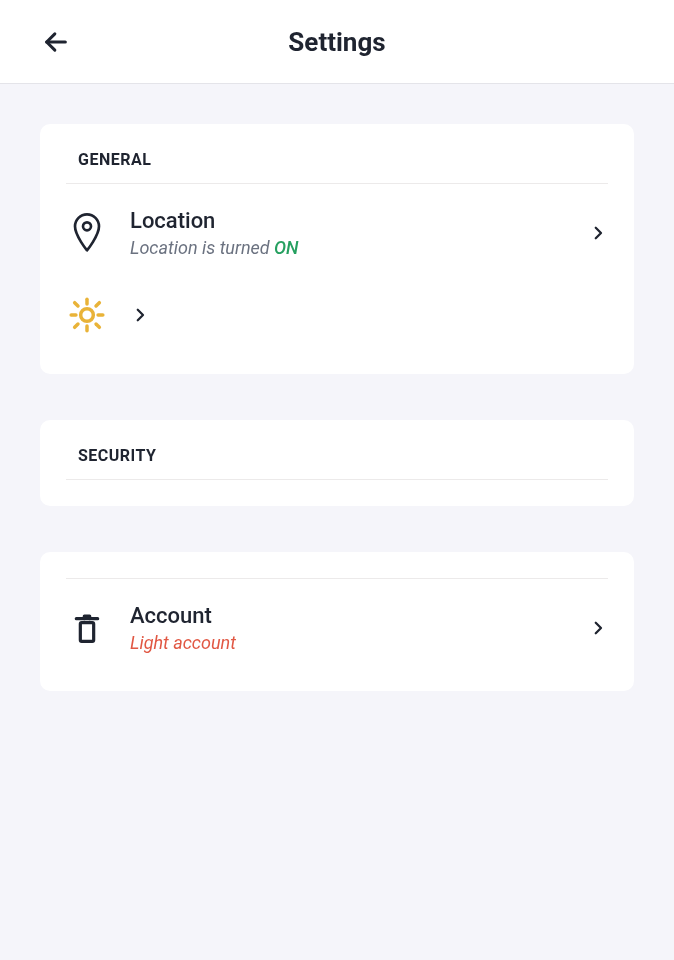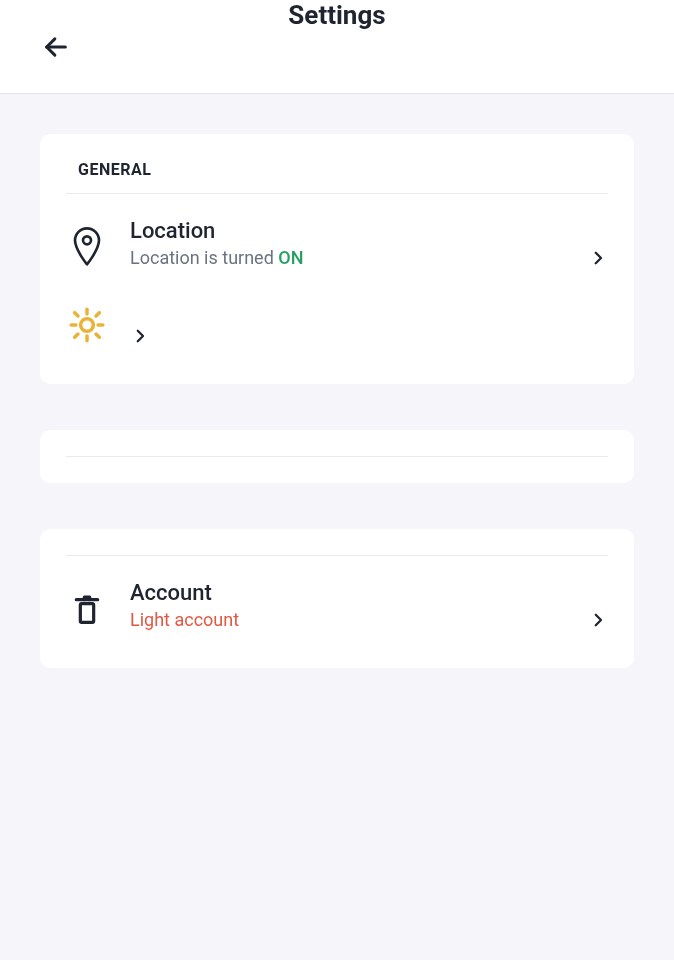--- a/index.html
+++ b/index.html
@@ -5,23 +5,24 @@
   * { box-sizing: border-box; margin: 0; padding: 0; }
   body {
     font-family: -apple-system, BlinkMacSystemFont, "Segoe UI", Roboto, Helvetica, Arial, sans-serif;
     background: #f5f5fa;
     width: 674px;
     height: 960px;
     overflow: hidden;
   }
   .header {
     background: #ffffff;
-    height: 94px;
+    height: 84px;
     border-bottom: 1px solid #e4e4e9;
     display: flex;
+    align-items: center;
     padding: 0 38px;
     position: relative;
   }
   .back-btn {
     position: absolute;
     left: 38px;
     top: 50%;
     transform: translateY(-50%);
     width: 36px;
     height: 36px;
@@ -54,21 +55,21 @@
     margin-bottom: 14px;
     margin-left: 12px;
   }
   .divider {
     border: none;
     border-top: 1px solid #eceaea;
     margin-bottom: 6px;
   }
   .row {
     display: flex;
-    align-items: flex-end;
+    align-items: center;
     padding: 18px 0;
     cursor: pointer;
   }
   .row-icon {
     width: 42px;
     height: 42px;
     display: flex;
     align-items: center;
     justify-content: center;
     flex: 0 0 42px;
@@ -81,20 +82,21 @@
     gap: 4px;
   }
   .row-title {
     font-size: 22px;
     color: #1f2430;
     font-weight: 500;
   }
   .row-sub {
     font-size: 18px;
     color: #6b7280;
+    font-style: italic;
   }
   .row-sub .on {
     color: #26a060;
     font-weight: 500;
   }
   .row-sub.danger {
     color: #e15844;
   }
   .chevron {
     flex: 0 0 auto;
@@ -180,20 +182,21 @@
       </div>
       <div class="chevron">
         <svg width="18" height="18" viewBox="0 0 24 24" fill="none" stroke="#1f2430" stroke-width="3" stroke-linecap="round" stroke-linejoin="round">
           <polyline points="9 5 16 12 9 19"></polyline>
         </svg>
       </div>
     </div>
   </div>
 
   <div class="card">
+    <div class="section-title">SECURITY</div>
     <hr class="divider">
 
   </div>
 
   <div class="card">
     <hr class="divider">
 
     <div class="row">
       <div class="row-icon">
         <svg width="32" height="36" viewBox="0 0 24 26" fill="none" stroke="#1f2430" stroke-width="2.4" stroke-linecap="round" stroke-linejoin="round">

